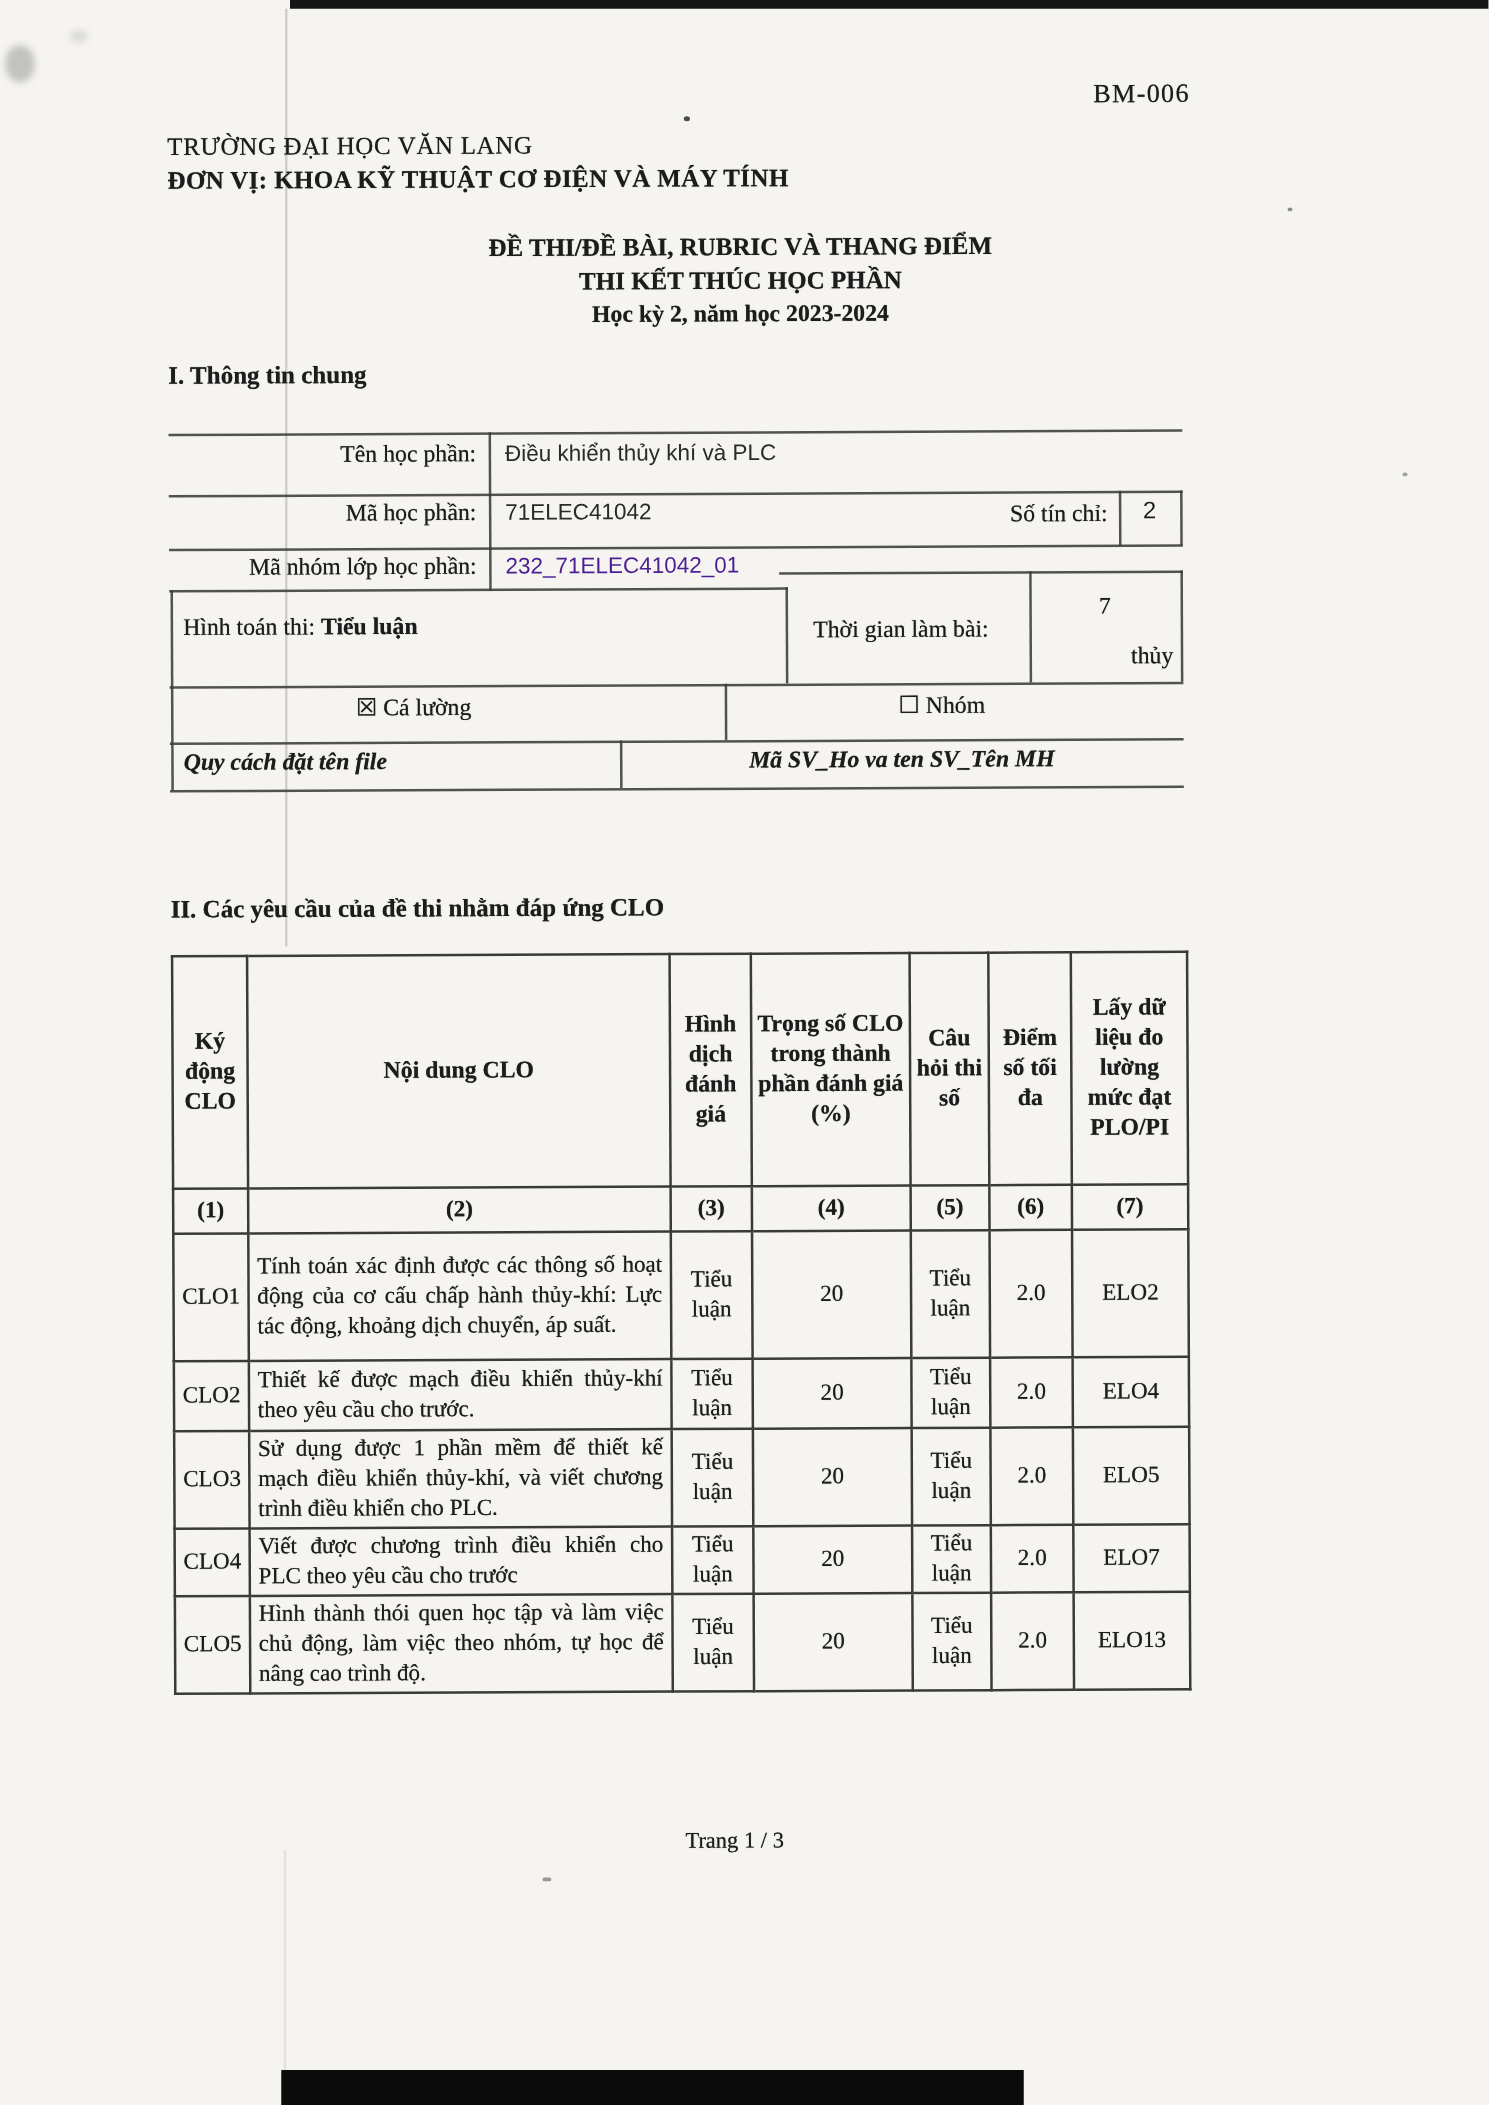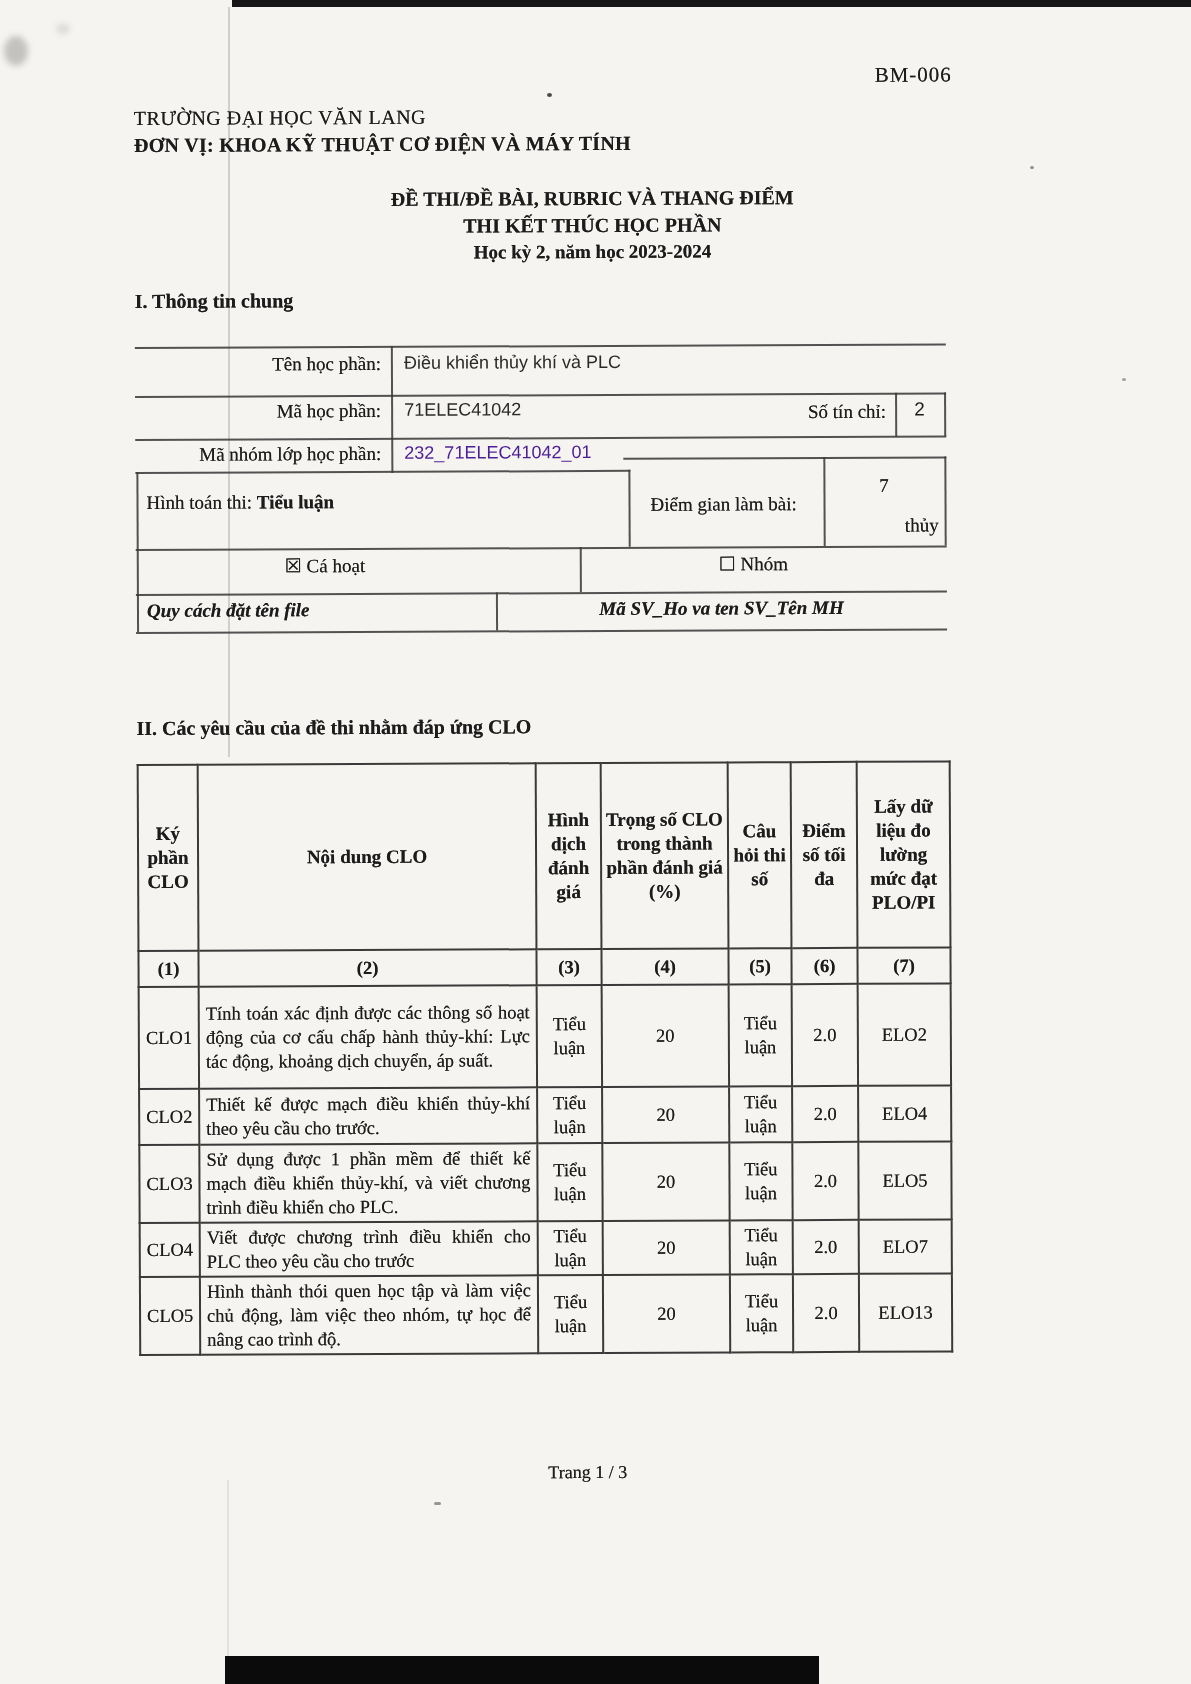--- a/index.html
+++ b/index.html
@@ -113,27 +113,27 @@
     <div class="abs tx fs19 right" style="left:780px;top:402px;width:108px;">Số tín chỉ:</div>
     <div class="abs sans fs19 center" style="left:897px;top:400px;width:49px;">2</div>
 
     <div class="abs tx fs19 right" style="left:137px;top:442px;width:246px;">Mã nhóm lớp học phần:</div>
     <div class="abs sans fs18" style="left:406px;top:442px;color:#4c1d95;">232_71ELEC41042_01</div>
 
     <div class="abs tx fs19" style="left:148px;top:490px;">
       <span>Hình toán thi:</span>
       <span class="b">Tiểu luận</span>
     </div>
-    <div class="abs tx fs19" style="left:652px;top:494px;">Điểm gian làm bài:</div>
+    <div class="abs tx fs19" style="left:652px;top:494px;">Thời gian làm bài:</div>
     <div class="abs tx fs19 center" style="left:825px;top:476px;width:121px;">7</div>
     <div class="abs tx fs19 right" style="left:825px;top:516px;width:115px;">thủy</div>
 
     <div class="abs tx fs19" style="left:286px;top:553px;">
       <span>☒</span>
-      <span>Cá hoạt</span>
+      <span>Cá lường</span>
     </div>
     <div class="abs tx fs19" style="left:720px;top:553px;">
       <span>☐</span>
       <span>Nhóm</span>
     </div>
 
     <div class="abs tx fs19 b i" style="left:148px;top:598px;">Quy cách đặt tên file</div>
     <div class="abs tx fs19 b i center" style="left:497px;top:598px;width:451px;">Mã SV_Ho va ten SV_Tên MH</div>
 
     <div class="abs tx fs20 b" style="left:137px;top:715px;">II. Các yêu cầu của đề thi nhằm đáp ứng CLO</div>
@@ -143,21 +143,21 @@
         <col style="width:60px">
           <col style="width:338px">
           <col style="width:65px">
         <col style="width:127px">
           <col style="width:63px">
           <col style="width:66px">
           <col style="width:93px">
       </colgroup>
       <tbody>
           <tr class="r-head">
-        <th>Ký phần CLO</th>
+        <th>Ký động CLO</th>
         <th>Nội dung CLO</th>
         <th>Hình dịch đánh giá</th>
         <th>Trọng số CLO trong thành phần đánh giá (%)</th>
         <th>Câu hỏi thi số</th>
         <th>Điểm số tối đa</th>
         <th>Lấy dữ liệu đo lường mức đạt PLO/PI</th>
       </tr>
       <tr class="r-num">
         <td class="num">(1)</td>
         <td class="num">(2)</td>

